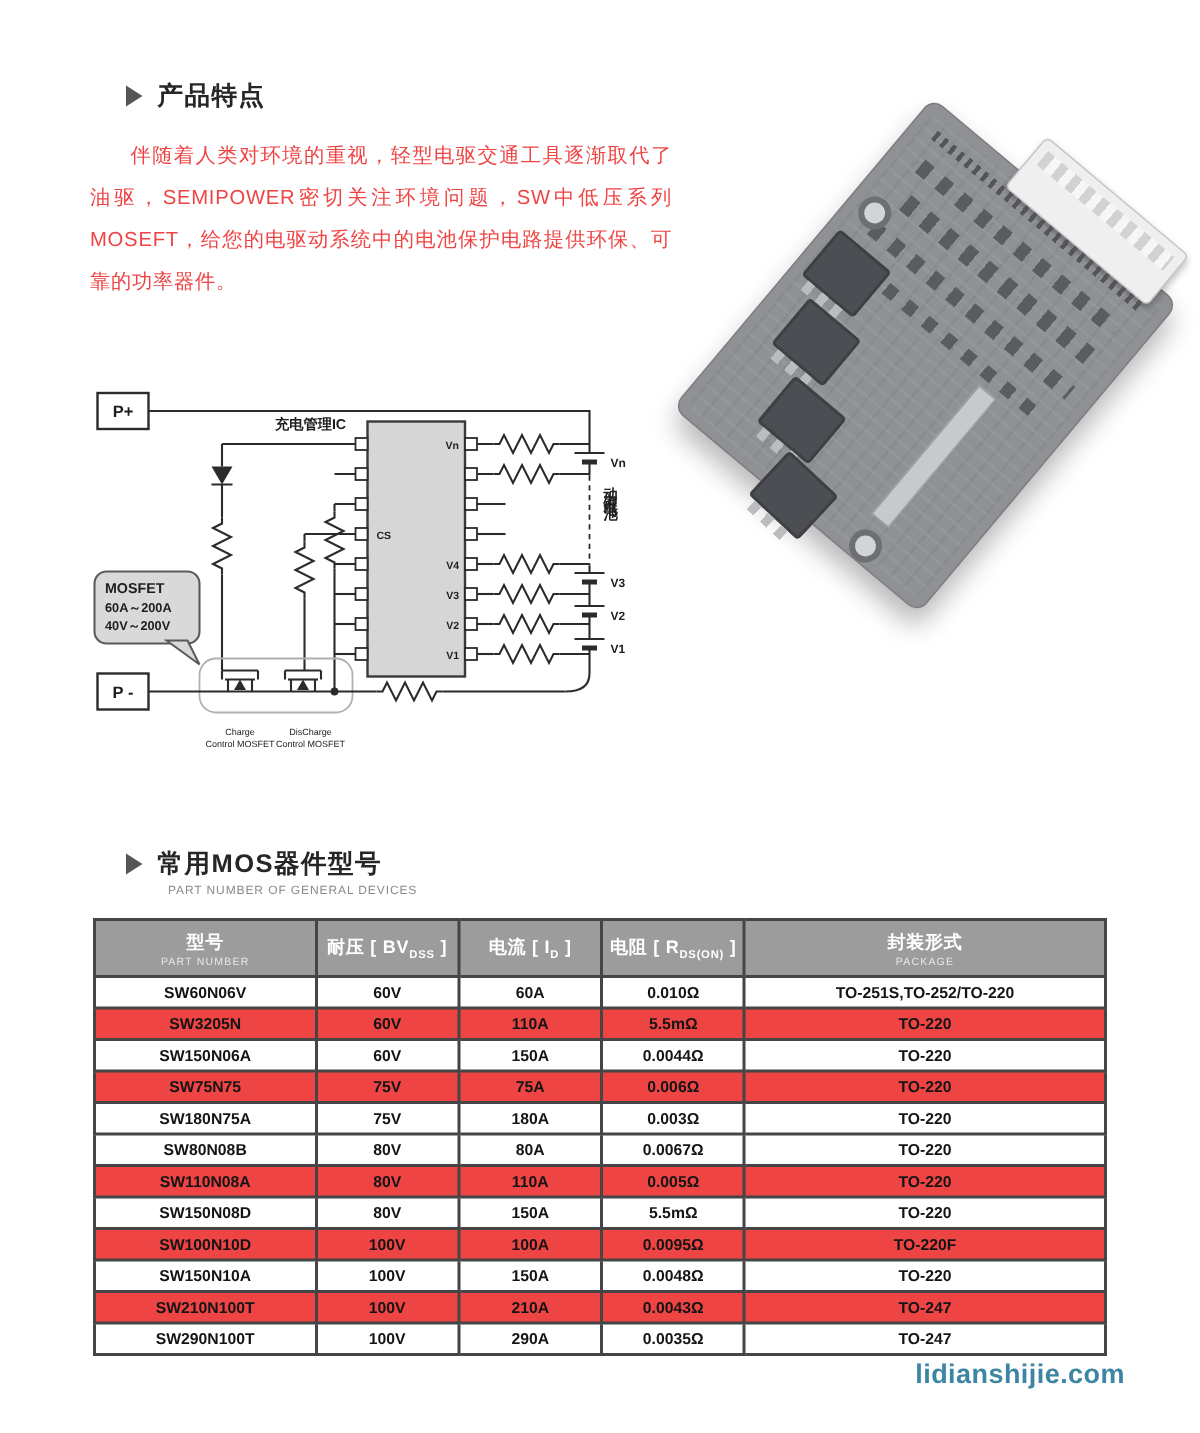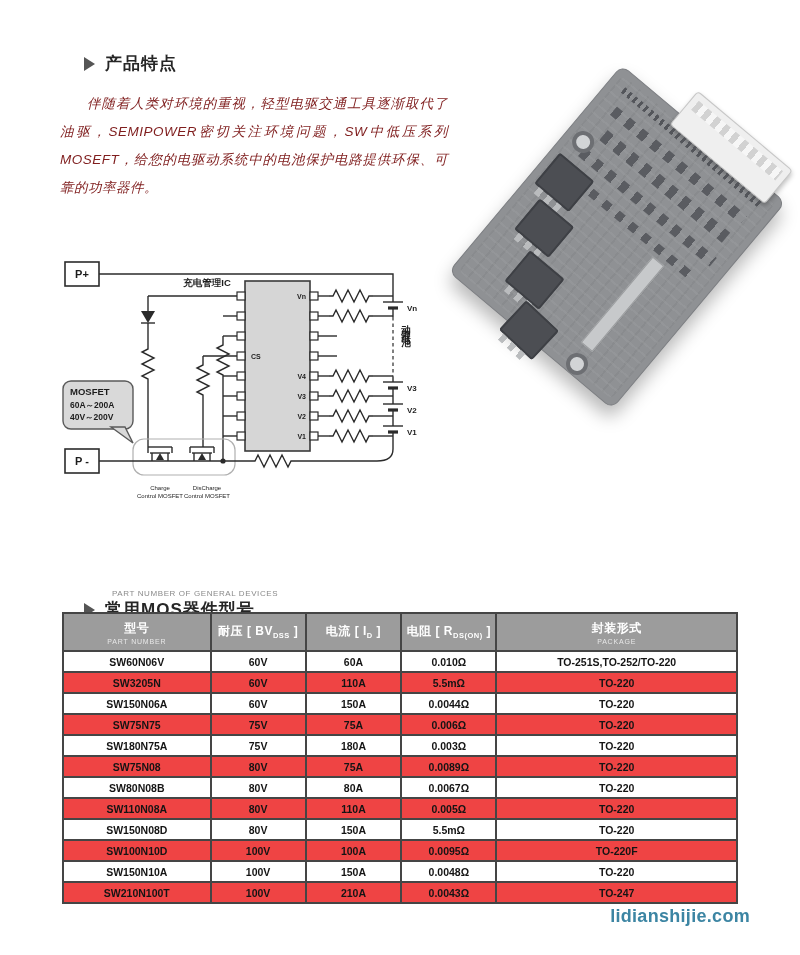--- a/index.html
+++ b/index.html
@@ -8,22 +8,22 @@
 
   
   .sec-head{position:absolute;display:flex;align-items:center;gap:10px;padding-left:24px;}
   .tri{width:0;height:0;border-left:11px solid #555;border-top:7px solid transparent;
        border-bottom:7px solid transparent;}
   .sec-title{font-size:17px;font-weight:bold;color:#262626;letter-spacing:1px;}
   .sec-sub{position:absolute;font-size:8px;color:#8a8a8a;letter-spacing:0.6px;margin-left:24px;}
 
   
   .intro{position:absolute;left:60px;top:90px;width:388px;font-size:13.5px;
-         line-height:28px;color:#7f1d1d;text-indent:2em;letter-spacing:0.5px;
-         text-align:justify;font-style:italic;}
+         line-height:28px;color:#ef4444;text-indent:2em;letter-spacing:0.5px;
+         text-align:justify;}
 
   
   .circuit{position:absolute;left:55px;top:253px;width:380px;height:268px;}
   .wire{stroke:#2b2b2b;stroke-width:1.4;fill:none;}
   .wire-thick{stroke:#2b2b2b;stroke-width:3.2;fill:none;}
   .dashed{stroke:#2b2b2b;stroke-width:1.2;fill:none;stroke-dasharray:3.5,3;}
   .boxfill{fill:#ffffff;stroke:#2b2b2b;stroke-width:1.6;}
   .icfill{fill:#d6d6d6;stroke:#3a3a3a;stroke-width:1.6;}
   .pin{fill:#ffffff;stroke:#2b2b2b;stroke-width:1.2;}
   .callout{fill:#d9d9d9;stroke:#5a5a5a;stroke-width:1.4;}
@@ -259,21 +259,21 @@
       <div class="ic-strip"></div>
       <div class="mos-chip m1"></div>
       <div class="mos-chip m2"></div>
       <div class="mos-chip m3"></div>
       <div class="mos-chip m4"></div>
       <div class="pcb-hole h1"></div>
       <div class="pcb-hole h2"></div>
     </div>
   </div>
 
-  <div class="sec-head" style="left:60px;top:598px;justify-content:flex-end;">
+  <div class="sec-head" style="left:60px;top:564px;justify-content:flex-end;">
     <span class="tri"></span>
     <span class="sec-title">常用MOS器件型号</span>
   </div>
   <div class="sec-sub" style="left:88px;top:589px;">PART NUMBER OF GENERAL DEVICES</div>
 
   <table class="mos-table">
     <colgroup>
       <col class="c1">
         <col class="c2">
         <col class="c3">
@@ -330,27 +330,20 @@
           <td>0.006Ω</td>
           <td>TO-220</td>
         </tr>
         <tr>
           <td>SW180N75A</td>
           <td>75V</td>
           <td>180A</td>
           <td>0.003Ω</td>
           <td>TO-220</td>
         </tr>
-        <tr class="alt">
-          <td>SW75N08</td>
-          <td>80V</td>
-          <td>75A</td>
-          <td>0.0089Ω</td>
-          <td>TO-220</td>
-        </tr>
         <tr>
           <td>SW80N08B</td>
           <td>80V</td>
           <td>80A</td>
           <td>0.0067Ω</td>
           <td>TO-220</td>
         </tr>
         <tr class="alt">
           <td>SW110N08A</td>
           <td>80V</td>
@@ -379,18 +372,25 @@
           <td>0.0048Ω</td>
           <td>TO-220</td>
         </tr>
         <tr class="alt">
           <td>SW210N100T</td>
           <td>100V</td>
           <td>210A</td>
           <td>0.0043Ω</td>
           <td>TO-247</td>
         </tr>
+        <tr>
+          <td>SW290N100T</td>
+          <td>100V</td>
+          <td>290A</td>
+          <td>0.0035Ω</td>
+          <td>TO-247</td>
+        </tr>
       </tbody>
   </table>
 
   <a class="footer-link" href="#">lidianshijie.com</a>
 
 </div>
 
 </body></html>

